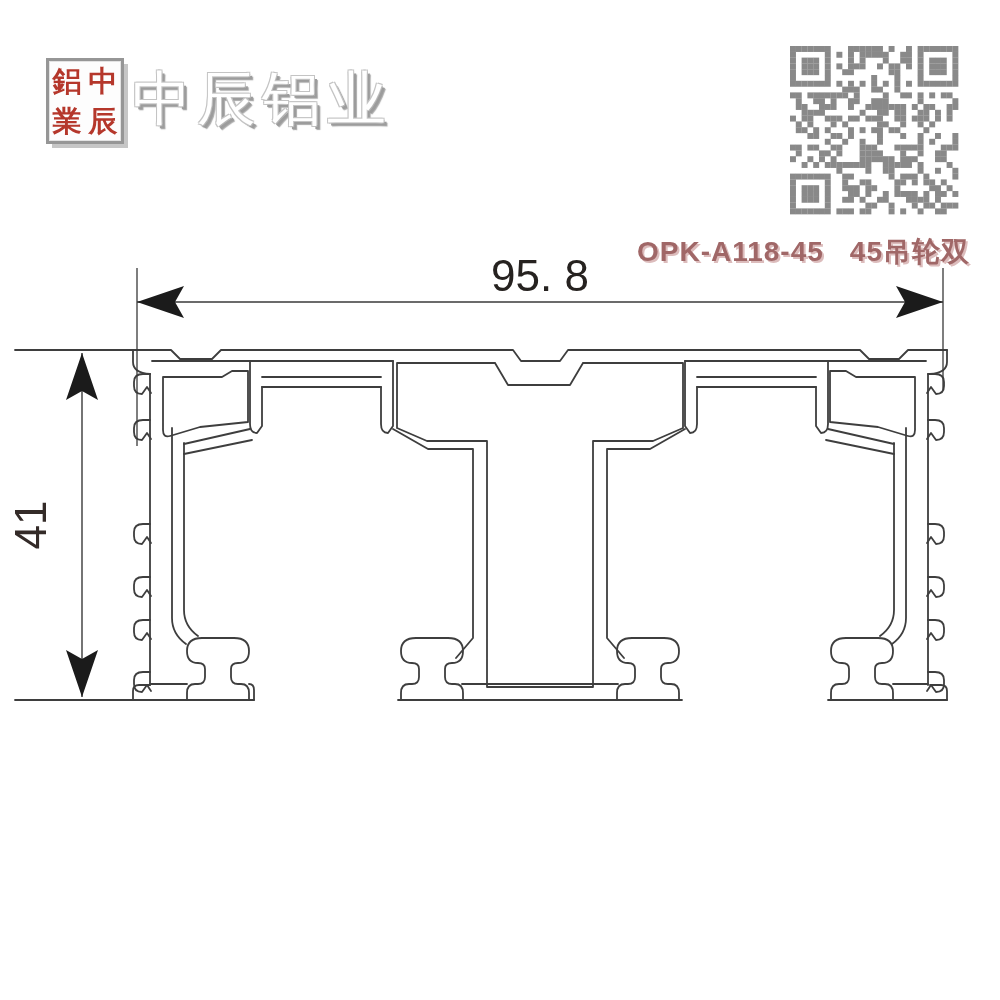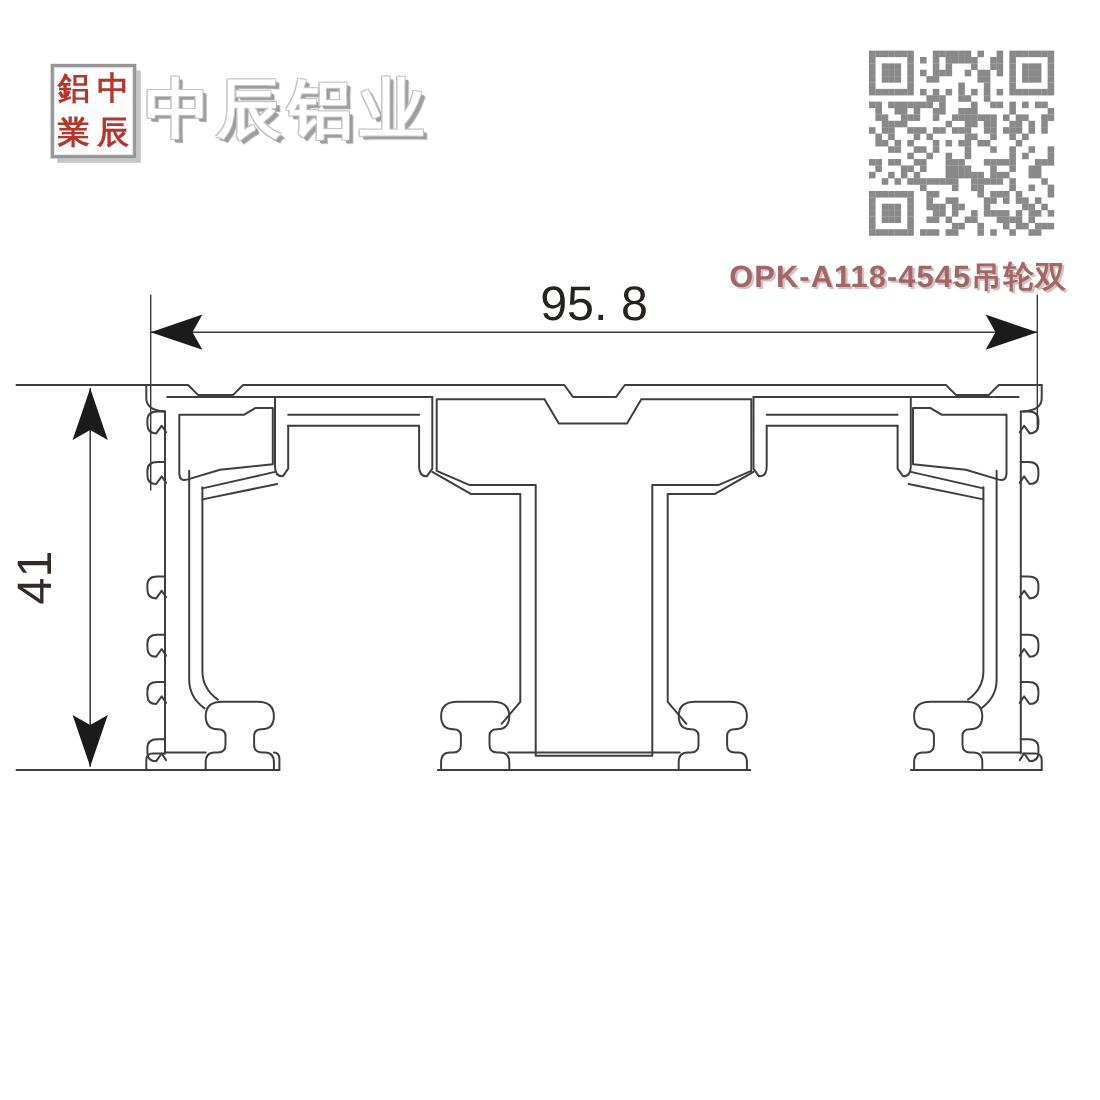--- a/index.html
+++ b/index.html
@@ -5,28 +5,28 @@
   html,body{margin:0;padding:0;background:#ffffff;}
   .canvas{position:relative;width:1000px;height:1000px;background:#ffffff;overflow:hidden;
           font-family:"Liberation Sans",sans-serif;}
   
   .stamp{position:absolute;left:46px;top:58px;width:78px;height:86px;background:#fdfdfd;
          border:3px solid #969696;box-shadow:5px 5px 0 -1px #c6c6c6, inset 0 0 0 1px #e3e3e3;
          display:grid;grid-template-columns:1fr 1fr;grid-template-rows:1fr 1fr;
          align-items:center;justify-items:center;box-sizing:border-box;}
   .stamp span{font-family:"Liberation Serif",serif;font-weight:bold;font-size:29px;
               line-height:1;color:#b5372b;}
-  .brand{position:absolute;left:132px;top:60px;font-size:59px;font-weight:bold;
+  .brand{position:absolute;left:132px;top:60px;font-size:59px;font-weight:normal;
          letter-spacing:6px;color:#ffffff;white-space:nowrap;
          text-shadow:-1px -1px 0 #c4c4c4,1px -1px 0 #c4c4c4,-1px 1px 0 #c4c4c4,
                      1px 1px 0 #b5b5b5,3px 3px 0 #9c9c9c,4px 4px 1px #a9a9a9;}
   .product-line{position:absolute;left:560px;top:233px;width:410px;text-align:right;
          font-size:28px;font-weight:bold;letter-spacing:1px;color:#a06767;white-space:nowrap;
          text-shadow:2px 2px 0 #dcbcbc;}
-  .product-line .code{}
+  .product-line .code{margin-right:26px;}
   svg{position:absolute;left:0;top:0;}
   text{font-family:"Liberation Sans",sans-serif;}
 </style>
 </head>
 <body>
 
 <div class="canvas">
 
   <div class="stamp">
     <span>鋁</span>

